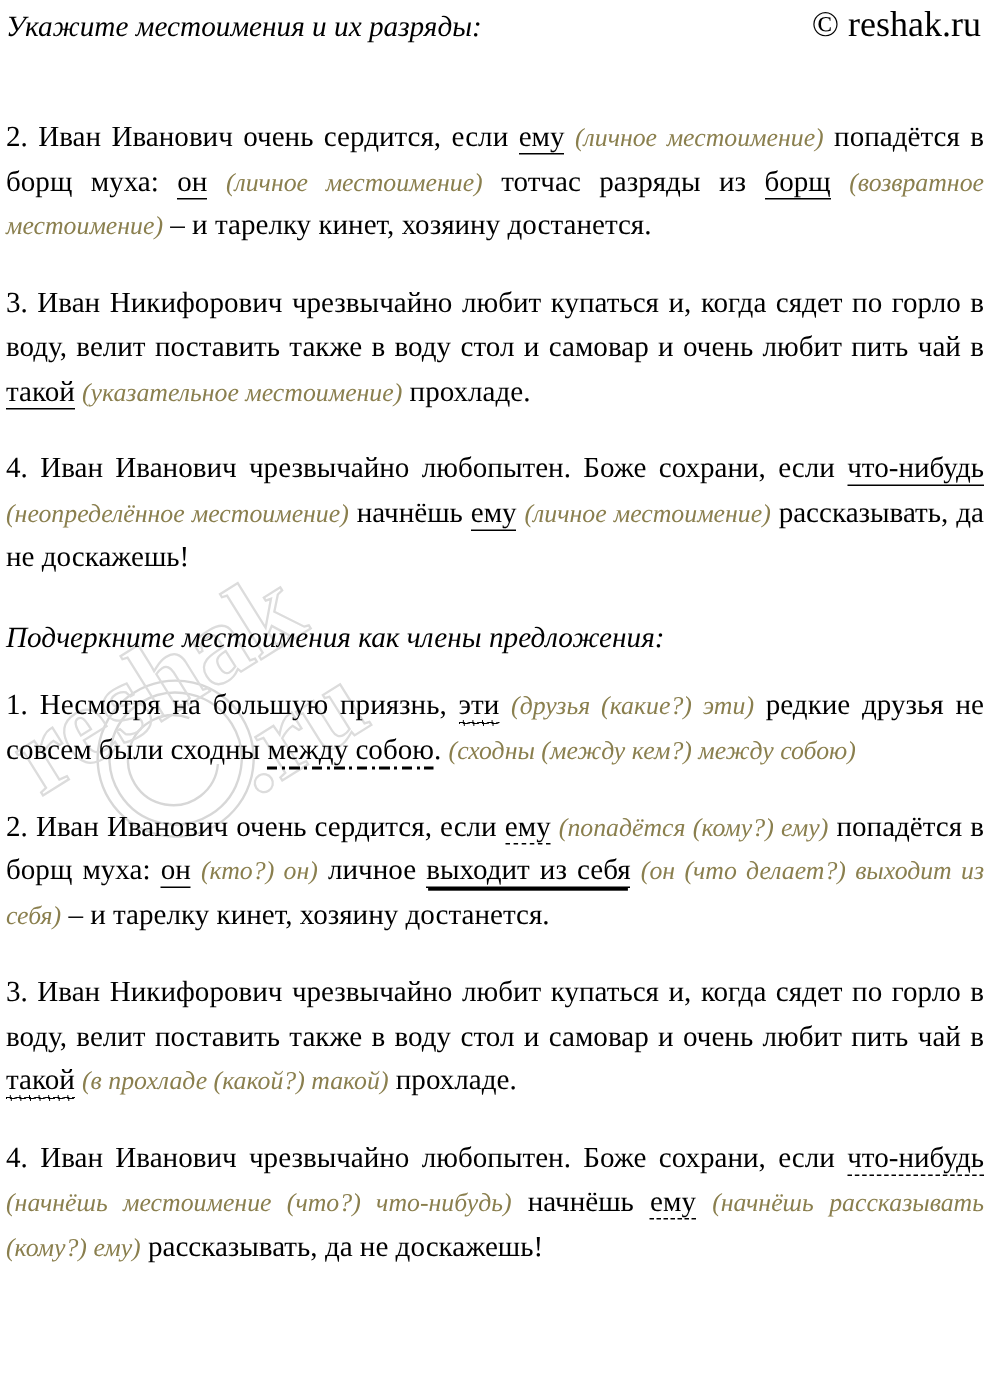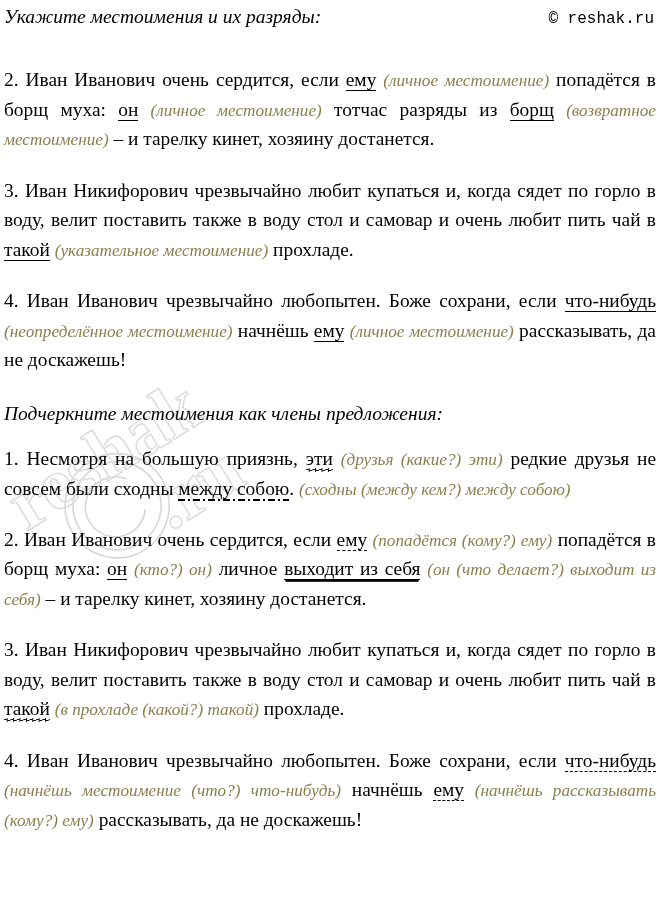--- a/index.html
+++ b/index.html
@@ -35,33 +35,32 @@
     z-index: 2;
     padding: 4px 4px 0 4px;
     box-sizing: border-box;
     width: 660px;
   }
 
   .header-row {
     display: flex;
     align-items: baseline;
     justify-content: space-between;
-    margin-bottom: 6px;
+    margin-bottom: 16px;
   }
   .task-heading {
     font-style: italic;
     font-size: 19.5px;
     line-height: 1.3;
     white-space: nowrap;
   }
   .copyright {
-    font-size: 16px;
+    font-size: 24px;
     white-space: nowrap;
     padding-right: 2px;
-    font-family: Liberation Mono, monospace;
   }
 
   .section-heading {
     font-style: italic;
     font-size: 19.5px;
     line-height: 1.35;
     margin: 0 0 4px 0;
   }
 
   p.item {

